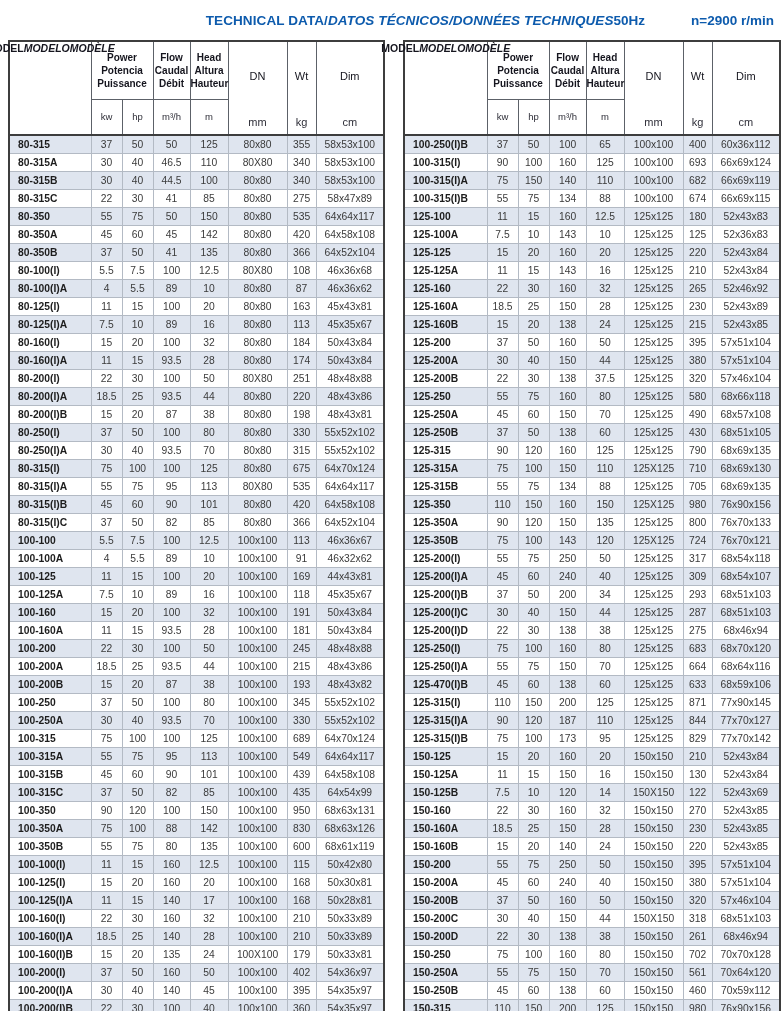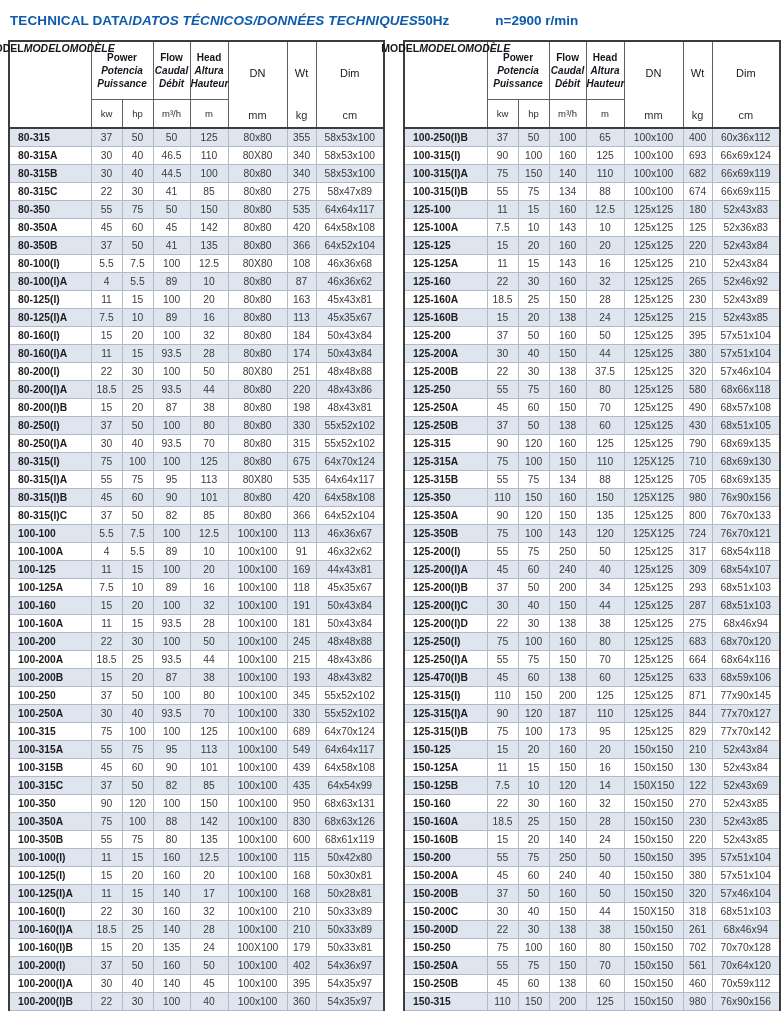--- a/index.html
+++ b/index.html
@@ -9,21 +9,21 @@
     height: 1011px;
     background: #ffffff;
     font-family: "Liberation Sans", sans-serif;
     overflow: hidden;
   }
   .page { padding: 8px 6px 8px 8px; }
 
   
   .titlebar {
     display: flex;
-    justify-content: flex-start;
+    justify-content: flex-end;
     align-items: baseline;
     padding: 5px 2px 12px 2px;
   }
   .title {
     color: #0d5bad;
     font-size: 13.5px;
     font-weight: bold;
     letter-spacing: 0.1px;
     white-space: nowrap;
   }
@@ -48,30 +48,30 @@
 
   
   thead th {
     border: 1px solid #5c6168;
     color: #15151e;
     padding: 0;
     vertical-align: middle;
     background: #ffffff;
   }
   thead tr.labels th { height: 58px; }
-  thead tr.units th { height: 29px; }
+  thead tr.units th { height: 36px; }
   .hdr-stack { display: flex; flex-direction: column; height: 100%; }
   .hdr-label-3 {
     font-size: 10.5px; font-weight: bold; line-height: 1.3;
     display: flex; justify-content: center;
     flex: 1; padding-bottom: 12px; text-align: center;
   }
   .hdr-label-3 .it { font-style: italic; }
   .lbl { font-size: 10px; font-weight: bold; text-align: center; line-height: 1.3; }
-  .lbl .it { font-style: italic; display: block; }
+  .lbl .it { display: block; }
   .rowspan-cell .hdr-top { flex: 1; display: flex; align-items: center; justify-content: center; font-size: 11px; font-weight: normal; }
   .rowspan-cell .hdr-unit { height: 24px; display: flex; align-items: center; justify-content: center; font-size: 11px; font-weight: normal; color: #2e2e38; }
   tr.labels th.split { border-bottom: 1px solid #5c6168; }
   tr.units th { font-size: 9.5px; font-weight: normal; color: #2e2e38; text-align: center; }
   thead { border-bottom: 2px solid #3d3d3d; }
 
   
   tbody th, tbody td {
     border: 1px solid #b3bac4;
     height: 17px;

